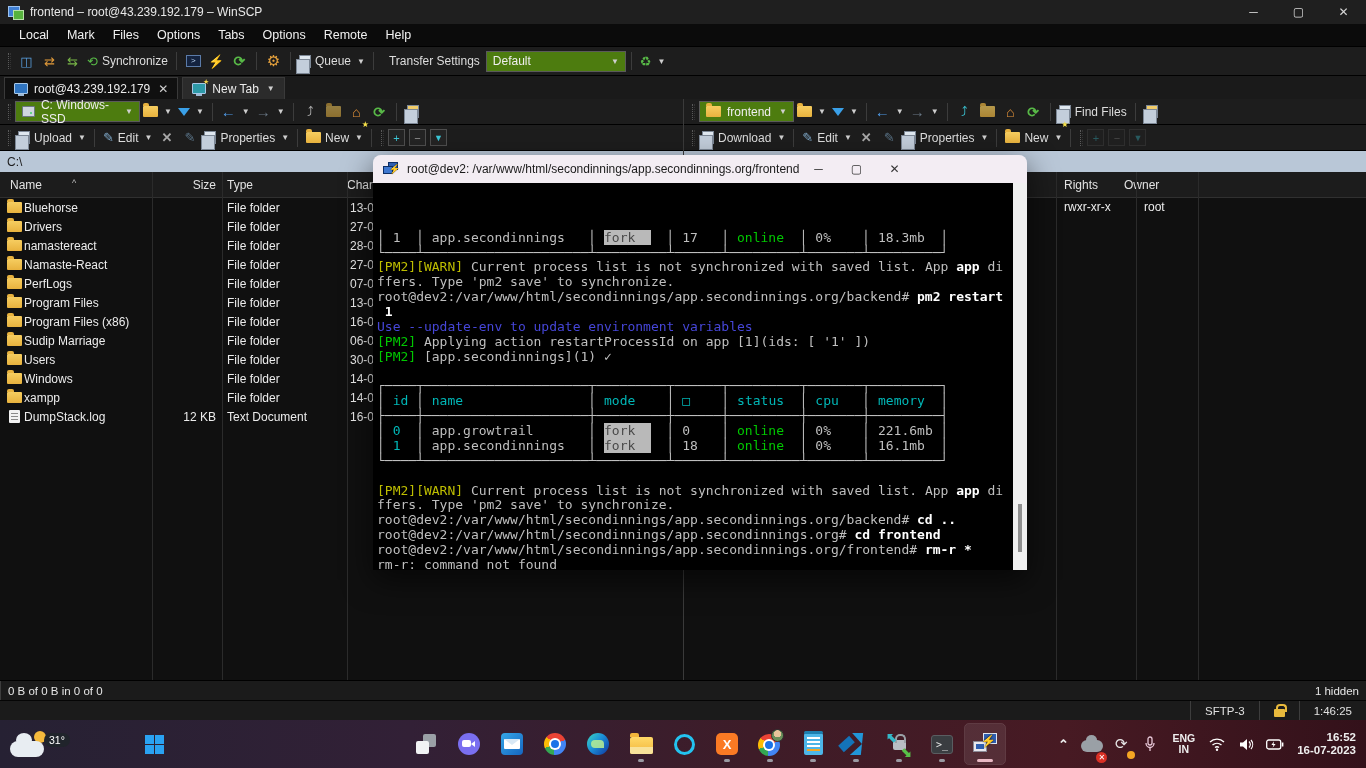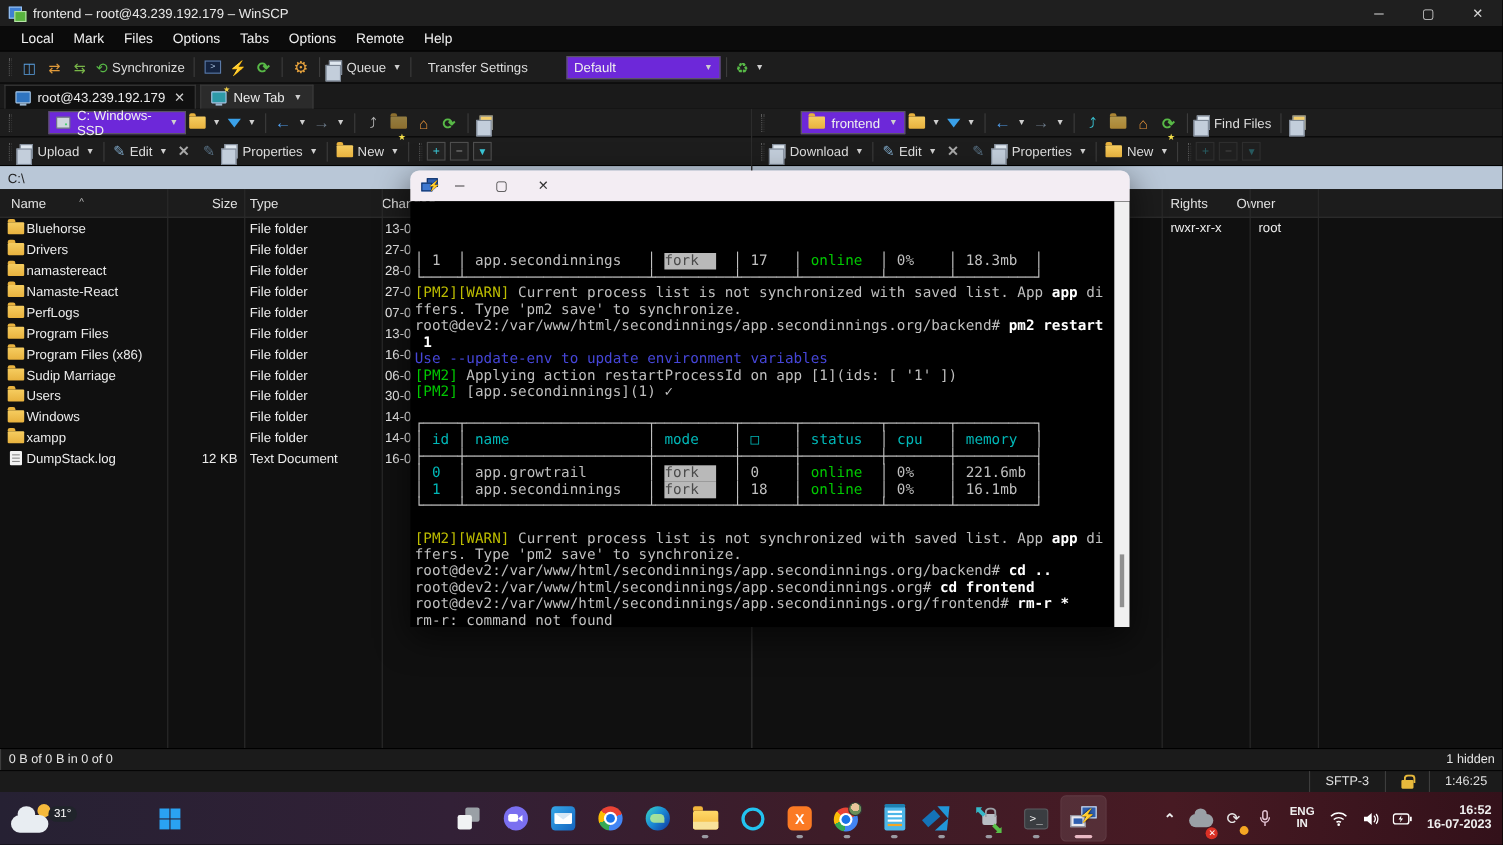--- a/index.html
+++ b/index.html
@@ -16,21 +16,21 @@
 
   .menubar { height:23px; background:#0b0b0b; display:flex; align-items:center; color:#f1f1f1; font-size:12.5px; padding-left:10px; border-bottom:1px solid #000; }
   .menu-item { padding:0 9px; height:100%; display:flex; align-items:center; }
 
   .toolbar { height:29px; background:#1d1d1d; display:flex; align-items:center; color:#ddd; font-size:12px; padding-left:4px; border-bottom:1px solid #000; }
   .tsep { width:1px; height:18px; background:#3c3c3c; margin:0 5px; }
   .grip { width:3px; height:16px; border-left:1px dotted #5a5a5a; border-right:1px dotted #333; margin:0 4px; }
   .tbtn { height:23px; min-width:23px; padding:0 3px; display:flex; align-items:center; justify-content:center; gap:4px; border-radius:2px; }
   .glyph { font-size:13px; line-height:1; }
   .caret { font-size:8px; color:#cfcfcf; margin-left:2px; }
-  .combo { background:#6d28d9; border:1px solid #5a5a5a; height:21px; display:flex; align-items:center; padding:0 6px; gap:6px; color:#efefef; font-size:12px;margin-left:29px; }
+  .combo { background:#4d7c0f; border:1px solid #5a5a5a; height:21px; display:flex; align-items:center; padding:0 6px; gap:6px; color:#efefef; font-size:12px; }
   .combo .caret { margin-left:auto; }
 
   .tabbar { height:23px; background:#1a1a1a; display:flex; align-items:flex-end; padding-left:4px; }
   .tab { height:22px; display:flex; align-items:center; gap:6px; padding:0 9px; font-size:12px; color:#ececec; }
   .tab.active { background:#101010; border:1px solid #3a3a3a; border-bottom:none; }
   .tab.newtab { background:#2b2b2b; border:1px solid #3a3a3a; border-bottom:none; margin-left:4px; }
   .mon { width:14px; height:11px; background:#2f74c0; border:1px solid #a8c8e8; border-radius:1px; position:relative; }
   .mon::after { content:""; position:absolute; left:3px; bottom:-3px; width:6px; height:2px; background:#9db8d2; }
   .mon.teal { background:#2e9aa8; }
   .mon.teal::before { content:"★"; position:absolute; right:-4px; top:-6px; font-size:7px; color:#f5d34a; }
@@ -573,20 +573,21 @@
     </div>
 </div>
 
 <div class="terminal">
   <div class="term-title">
     <span class="term-ico">
         <span class="m1"></span>
         <span class="m2"></span>
         <span class="bolt">⚡</span>
       </span>
+    <span class="ttl">root@dev2: /var/www/html/secondinnings/app.secondinnings.org/frontend</span>
     <span class="term-btn">─</span>
     <span class="term-btn">▢</span>
     <span class="term-btn">✕</span>
   </div>
   <div class="term-body" id="term-body">
     <div class="term-scroll">
       <div class="term-thumb"></div>
     </div>
   <div class="t-line"><span class="s-d">│ 1  │ app.secondinnings   │ </span><span class="s-hl">fork  </span><span class="s-d">  │ 17   │ </span><span class="s-g">online</span><span class="s-d">  │ 0%    │ 18.3mb  │</span></div><div class="t-line"><span class="s-d">└────┴─────────────────────┴─────────┴──────┴─────────┴───────┴─────────┘</span></div><div class="t-line"><span class="s-y">[PM2]</span><span class="s-y">[WARN]</span><span class="s-d"> Current process list is not synchronized with saved list. App </span><span class="s-w">app</span><span class="s-d"> di</span></div><div class="t-line"><span class="s-d">ffers. Type 'pm2 save' to synchronize.</span></div><div class="t-line"><span class="s-d">root@dev2:/var/www/html/secondinnings/app.secondinnings.org/backend# </span><span class="s-w">pm2 restart</span></div><div class="t-line"><span class="s-w"> 1</span></div><div class="t-line"><span class="s-b">Use --update-env to update environment variables</span></div><div class="t-line"><span class="s-g">[PM2]</span><span class="s-d"> Applying action restartProcessId on app [1](ids: [ '1' ])</span></div><div class="t-line"><span class="s-g">[PM2]</span><span class="s-d"> [app.secondinnings](1) ✓</span></div><div class="t-line">&nbsp;</div><div class="t-line"><span class="s-d">┌────┬─────────────────────┬─────────┬──────┬─────────┬───────┬─────────┐</span></div><div class="t-line"><span class="s-d">│</span><span class="s-c"> id </span><span class="s-d">│</span><span class="s-c"> name                </span><span class="s-d">│</span><span class="s-c"> mode    </span><span class="s-d">│</span><span class="s-c"> □    </span><span class="s-d">│</span><span class="s-c"> status  </span><span class="s-d">│</span><span class="s-c"> cpu   </span><span class="s-d">│</span><span class="s-c"> memory  </span><span class="s-d">│</span></div><div class="t-line"><span class="s-d">├────┼─────────────────────┼─────────┼──────┼─────────┼───────┼─────────┤</span></div><div class="t-line"><span class="s-d">│ </span><span class="s-c">0</span><span class="s-d">  │ app.growtrail       │ </span><span class="s-hl">fork  </span><span class="s-d">  │ 0    │ </span><span class="s-g">online</span><span class="s-d">  │ 0%    │ 221.6mb │</span></div><div class="t-line"><span class="s-d">│ </span><span class="s-c">1</span><span class="s-d">  │ app.secondinnings   │ </span><span class="s-hl">fork  </span><span class="s-d">  │ 18   │ </span><span class="s-g">online</span><span class="s-d">  │ 0%    │ 16.1mb  │</span></div><div class="t-line"><span class="s-d">└────┴─────────────────────┴─────────┴──────┴─────────┴───────┴─────────┘</span></div><div class="t-line">&nbsp;</div><div class="t-line"><span class="s-y">[PM2]</span><span class="s-y">[WARN]</span><span class="s-d"> Current process list is not synchronized with saved list. App </span><span class="s-w">app</span><span class="s-d"> di</span></div><div class="t-line"><span class="s-d">ffers. Type 'pm2 save' to synchronize.</span></div><div class="t-line"><span class="s-d">root@dev2:/var/www/html/secondinnings/app.secondinnings.org/backend# </span><span class="s-w">cd ..</span></div><div class="t-line"><span class="s-d">root@dev2:/var/www/html/secondinnings/app.secondinnings.org# </span><span class="s-w">cd frontend</span></div><div class="t-line"><span class="s-d">root@dev2:/var/www/html/secondinnings/app.secondinnings.org/frontend# </span><span class="s-w">rm-r *</span></div><div class="t-line"><span class="s-d">rm-r: command not found</span></div></div>
 </div>

